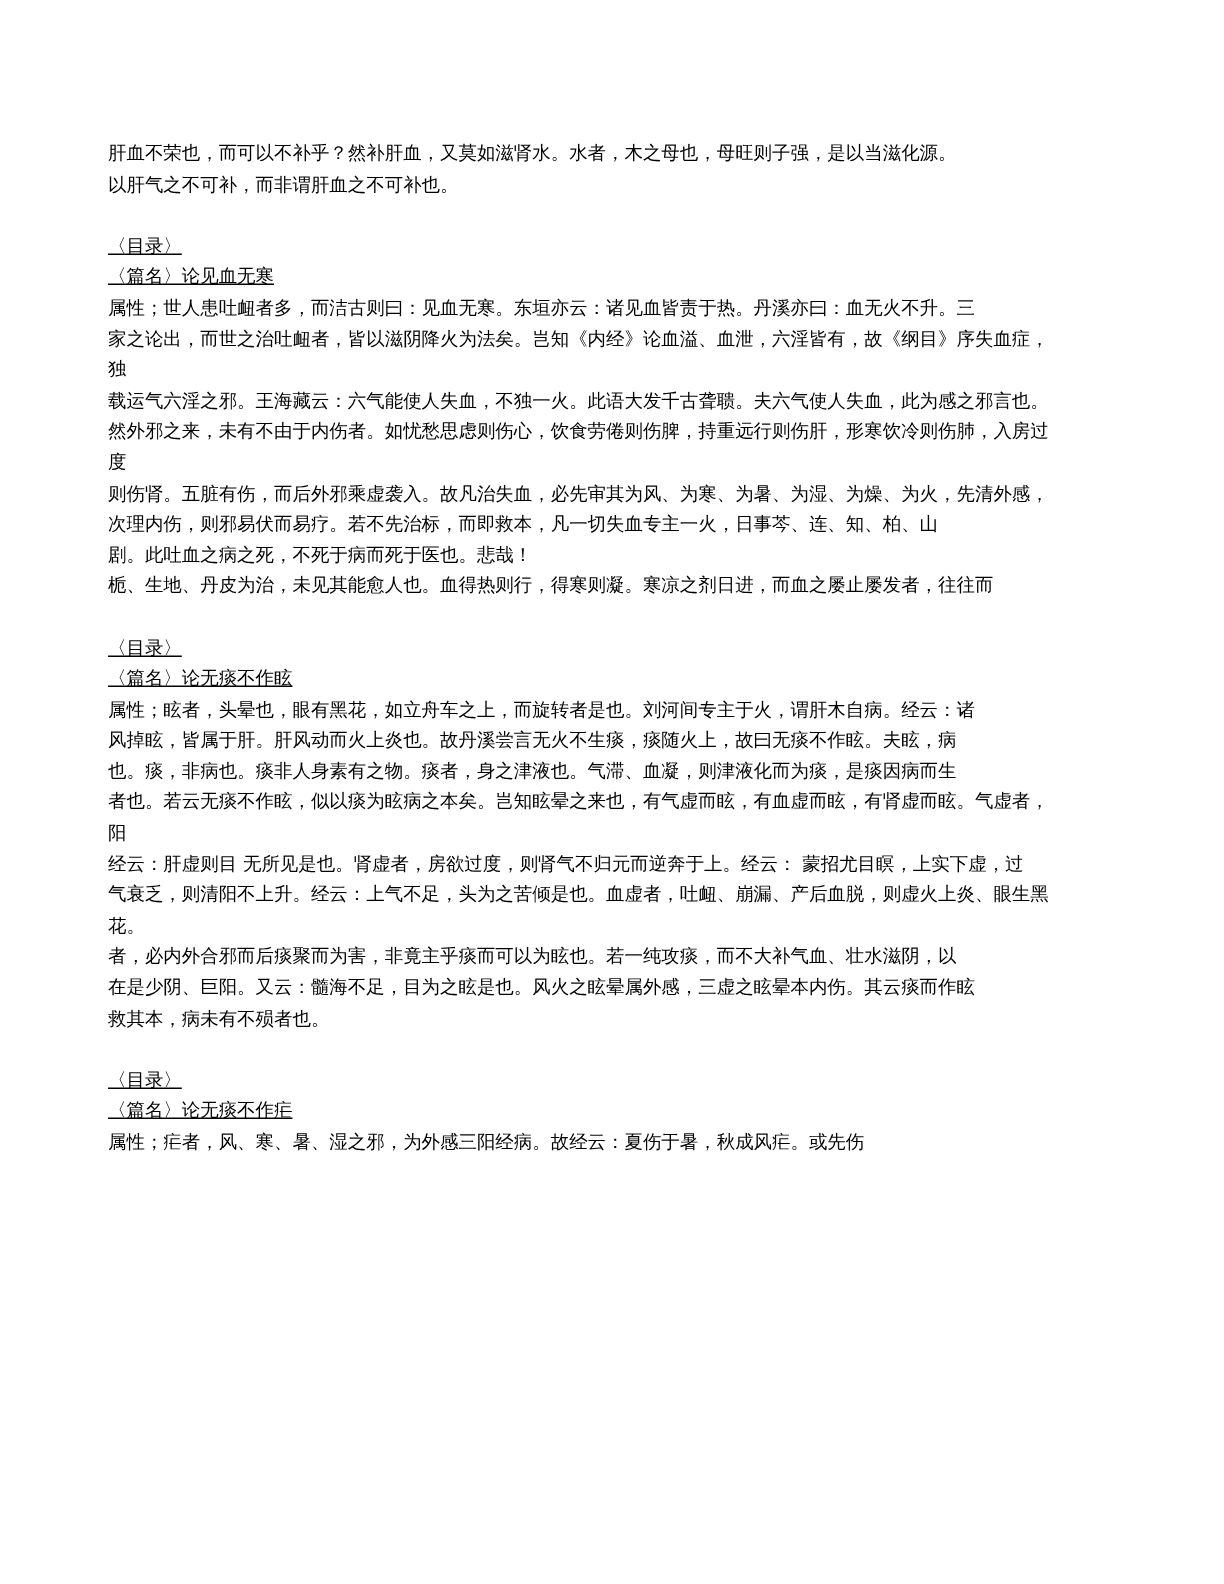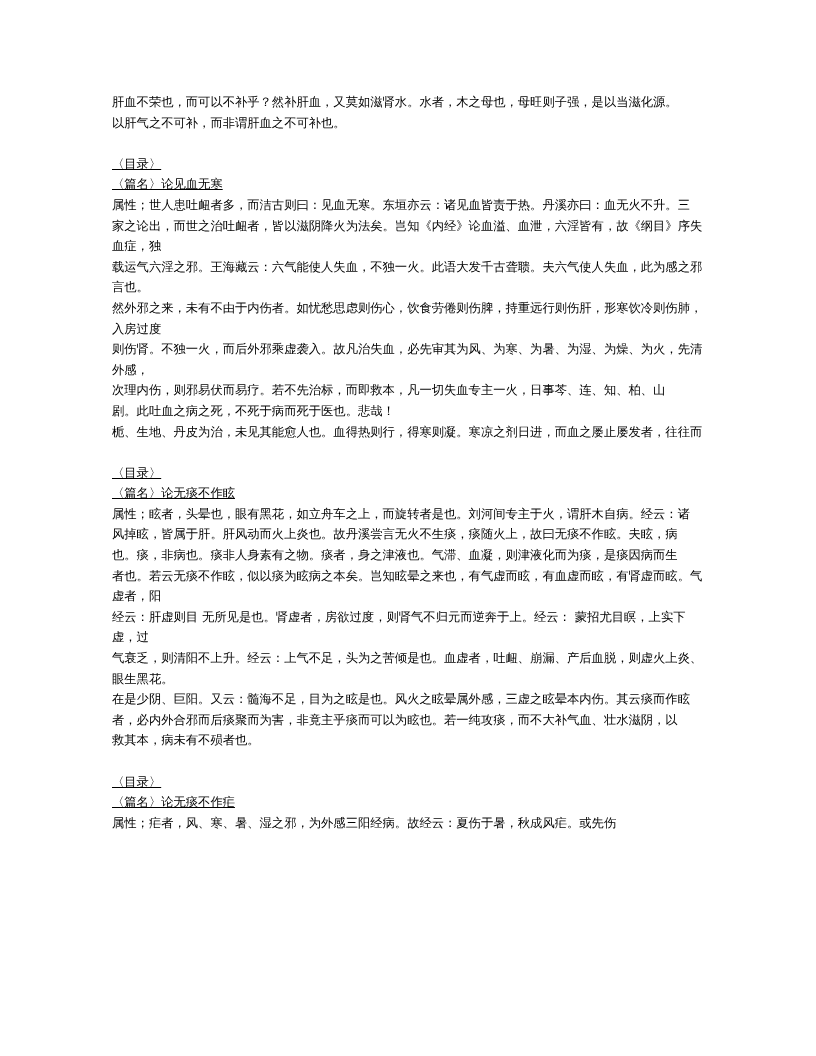--- a/index.html
+++ b/index.html
@@ -10,21 +10,21 @@
   body {
     width: 816px;
     height: 1056px;
     font-family: "DejaVu Sans", "Liberation Sans", sans-serif;
     color: #000000;
   }
   .page {
     box-sizing: border-box;
     width: 816px;
     height: 1056px;
-    padding: 92px 108px 40px 112px;
+    padding: 92px 108px 40px 72px;
     position: relative;
   }
   .doc-body {
     font-size: 12.3px;
     line-height: 20.6px;
     text-align: left;
   }
   .para {
     margin: 0;
     white-space: pre-wrap;
@@ -46,34 +46,34 @@
   <div class="doc-body">
     <p class="para">肝血不荣也，而可以不补乎？然补肝血，又莫如滋肾水。水者，木之母也，母旺则子强，是以当滋化源。</p>
     <p class="para">以肝气之不可补，而非谓肝血之不可补也。</p>
     <div class="blank"></div>
     <p class="tag">〈目录〉</p>
     <p class="tag">〈篇名〉论见血无寒</p>
     <p class="para">属性；世人患吐衄者多，而洁古则曰：见血无寒。东垣亦云：诸见血皆责于热。丹溪亦曰：血无火不升。三</p>
     <p class="para">家之论出，而世之治吐衄者，皆以滋阴降火为法矣。岂知《内经》论血溢、血泄，六淫皆有，故《纲目》序失血症，独</p>
     <p class="para">载运气六淫之邪。王海藏云：六气能使人失血，不独一火。此语大发千古聋聩。夫六气使人失血，此为感之邪言也。</p>
     <p class="para">然外邪之来，未有不由于内伤者。如忧愁思虑则伤心，饮食劳倦则伤脾，持重远行则伤肝，形寒饮冷则伤肺，入房过度</p>
-    <p class="para">则伤肾。不独一火，而后外邪乘虚袭入。故凡治失血，必先审其为风、为寒、为暑、为湿、为燥、为火，先清外感，</p>
+    <p class="para">则伤肾。五脏有伤，而后外邪乘虚袭入。故凡治失血，必先审其为风、为寒、为暑、为湿、为燥、为火，先清外感，</p>
     <p class="para">次理内伤，则邪易伏而易疗。若不先治标，而即救本，凡一切失血专主一火，日事芩、连、知、柏、山</p>
     <p class="para">剧。此吐血之病之死，不死于病而死于医也。悲哉！</p>
     <p class="para">栀、生地、丹皮为治，未见其能愈人也。血得热则行，得寒则凝。寒凉之剂日进，而血之屡止屡发者，往往而</p>
     <div class="blank"></div>
     <p class="tag">〈目录〉</p>
     <p class="tag">〈篇名〉论无痰不作眩</p>
     <p class="para">属性；眩者，头晕也，眼有黑花，如立舟车之上，而旋转者是也。刘河间专主于火，谓肝木自病。经云：诸</p>
     <p class="para">风掉眩，皆属于肝。肝风动而火上炎也。故丹溪尝言无火不生痰，痰随火上，故曰无痰不作眩。夫眩，病</p>
     <p class="para">也。痰，非病也。痰非人身素有之物。痰者，身之津液也。气滞、血凝，则津液化而为痰，是痰因病而生</p>
     <p class="para">者也。若云无痰不作眩，似以痰为眩病之本矣。岂知眩晕之来也，有气虚而眩，有血虚而眩，有肾虚而眩。气虚者，阳</p>
     <p class="para">经云：肝虚则目 无所见是也。肾虚者，房欲过度，则肾气不归元而逆奔于上。经云： 蒙招尤目瞑，上实下虚，过</p>
     <p class="para">气衰乏，则清阳不上升。经云：上气不足，头为之苦倾是也。血虚者，吐衄、崩漏、产后血脱，则虚火上炎、眼生黑花。</p>
+    <p class="para">者，必内外合邪而后痰聚而为害，非竟主乎痰而可以为眩也。若一纯攻痰，而不大补气血、壮水滋阴，以</p>
     <p class="para">在是少阴、巨阳。又云：髓海不足，目为之眩是也。风火之眩晕属外感，三虚之眩晕本内伤。其云痰而作眩</p>
-    <p class="para">者，必内外合邪而后痰聚而为害，非竟主乎痰而可以为眩也。若一纯攻痰，而不大补气血、壮水滋阴，以</p>
     <p class="para">救其本，病未有不殒者也。</p>
     <div class="blank"></div>
     <p class="tag">〈目录〉</p>
     <p class="tag">〈篇名〉论无痰不作疟</p>
     <p class="para">属性；疟者，风、寒、暑、湿之邪，为外感三阳经病。故经云：夏伤于暑，秋成风疟。或先伤</p>
   </div>
 </div>
 
 </body></html>

